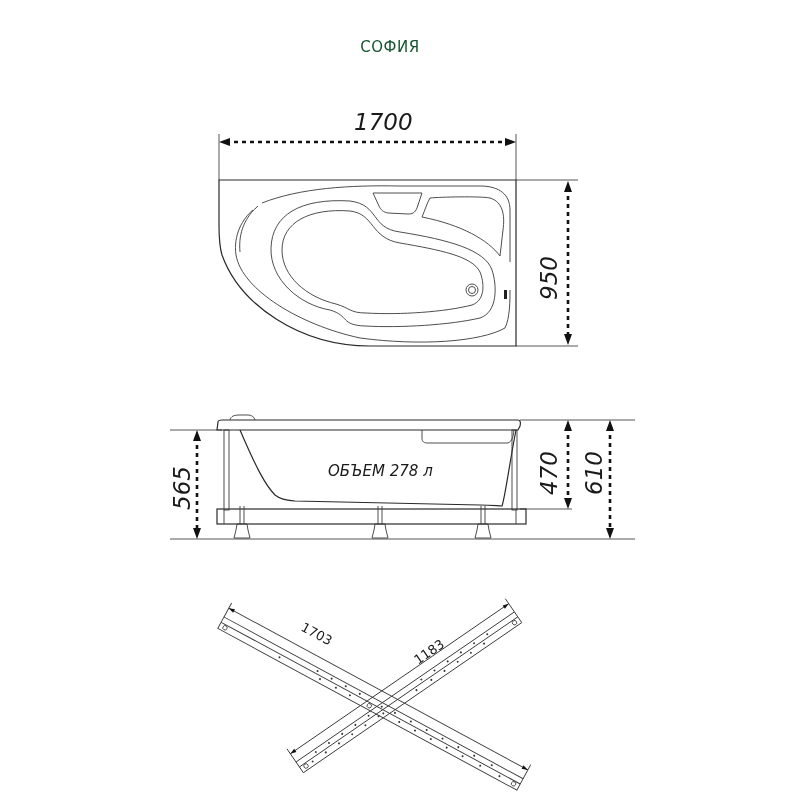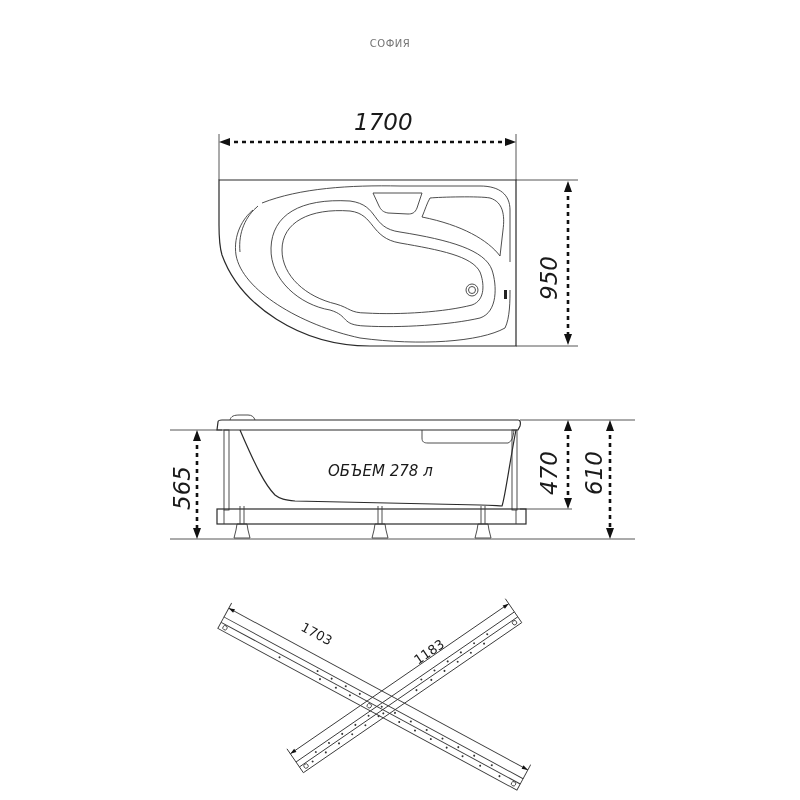--- a/index.html
+++ b/index.html
@@ -1,20 +1,20 @@
 <!DOCTYPE html>
 <html><head>
   <meta charset="utf-8">
   <style>
     html, body { margin: 0; padding: 0; background: #ffffff; }
     body { width: 800px; height: 800px; overflow: hidden; position: relative; font-family: "DejaVu Sans", sans-serif; }
     .canvas { position: absolute; left: 0; top: 0; width: 800px; height: 800px; }
     .title {
       position: absolute; left: 0; top: 38px; width: 780px; text-align: center;
-      font-family: "DejaVu Sans", sans-serif; font-size: 10px; color: #737373; letter-spacing: 0.5px;
+      font-family: "DejaVu Sans", sans-serif; font-size: 15px; color: #14532d; letter-spacing: 0.5px;
     }
     svg text { font-family: "DejaVu Sans", sans-serif; fill: #1a1a1a; }
     .dim { font-style: italic; font-size: 23px; }
     .vol { font-style: italic; font-size: 15px; }
     .frm { font-size: 13px; }
     .ln { stroke: #2a2a2a; stroke-width: 1.2; fill: none; }
     .thin { stroke: #3a3a3a; stroke-width: 0.9; fill: none; }
     .dash { stroke: #111; stroke-width: 2.6; stroke-dasharray: 4 4; fill: none; }
     .ext { stroke: #444; stroke-width: 0.9; fill: none; }
     .arrow { fill: #111; }

